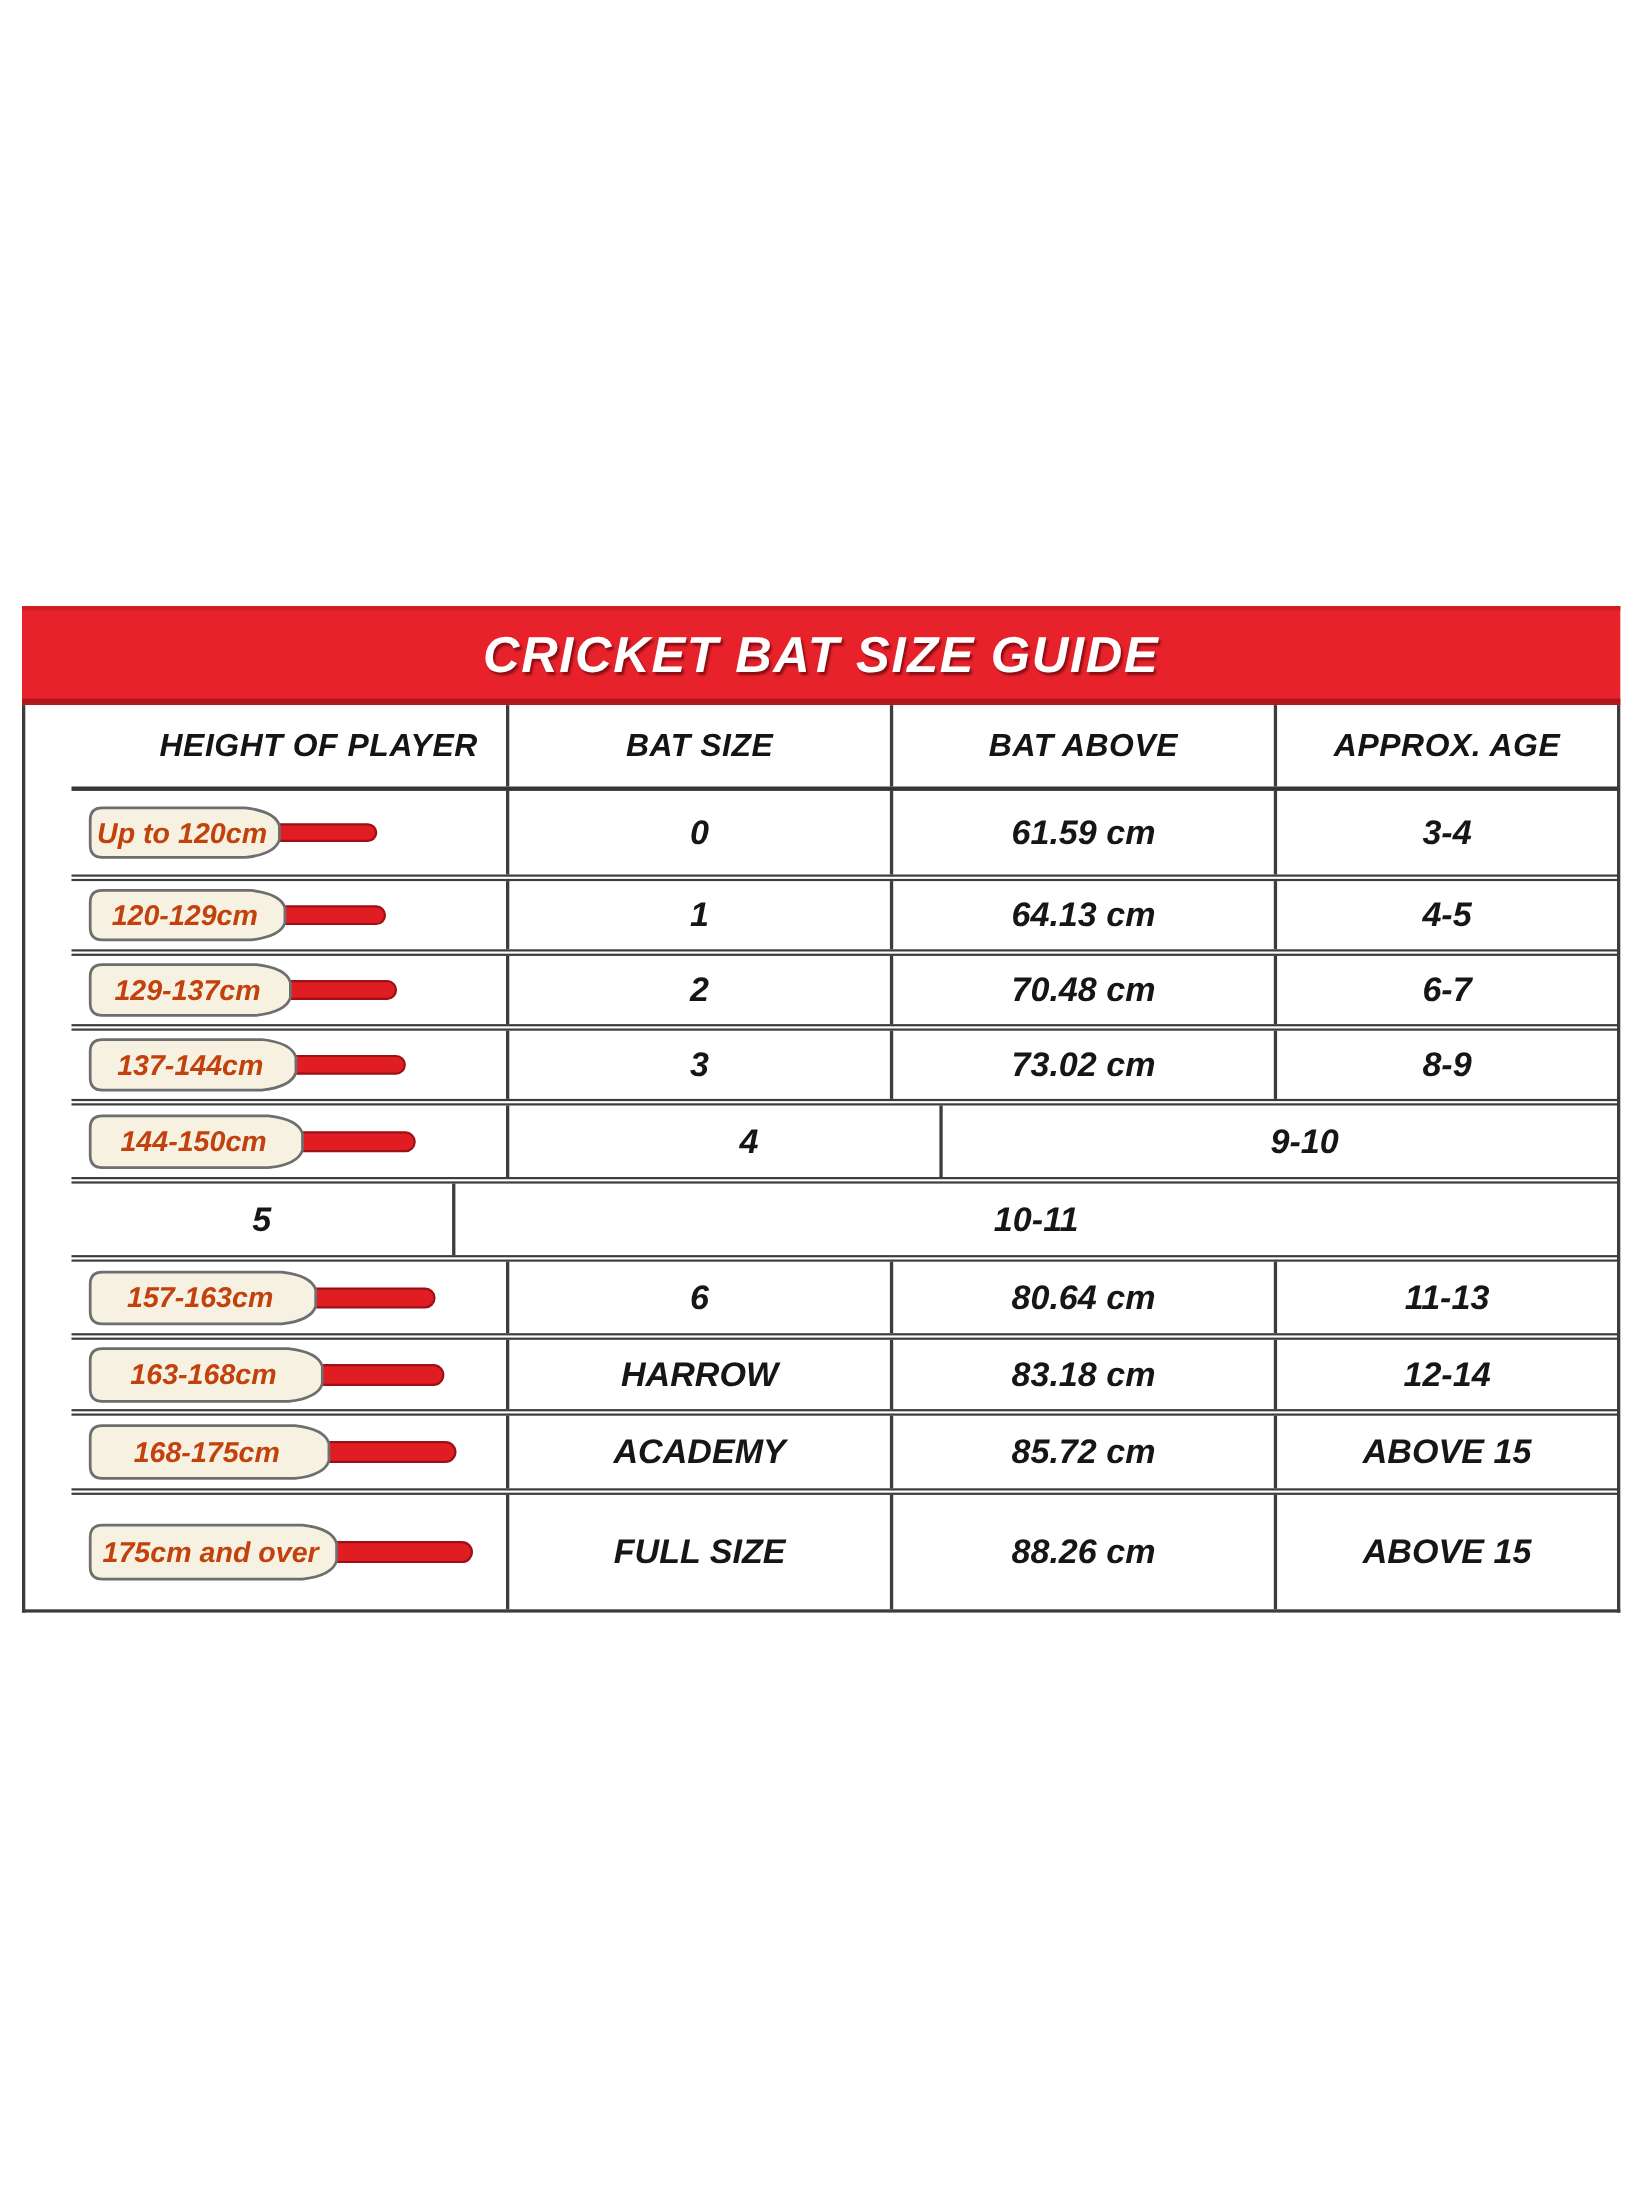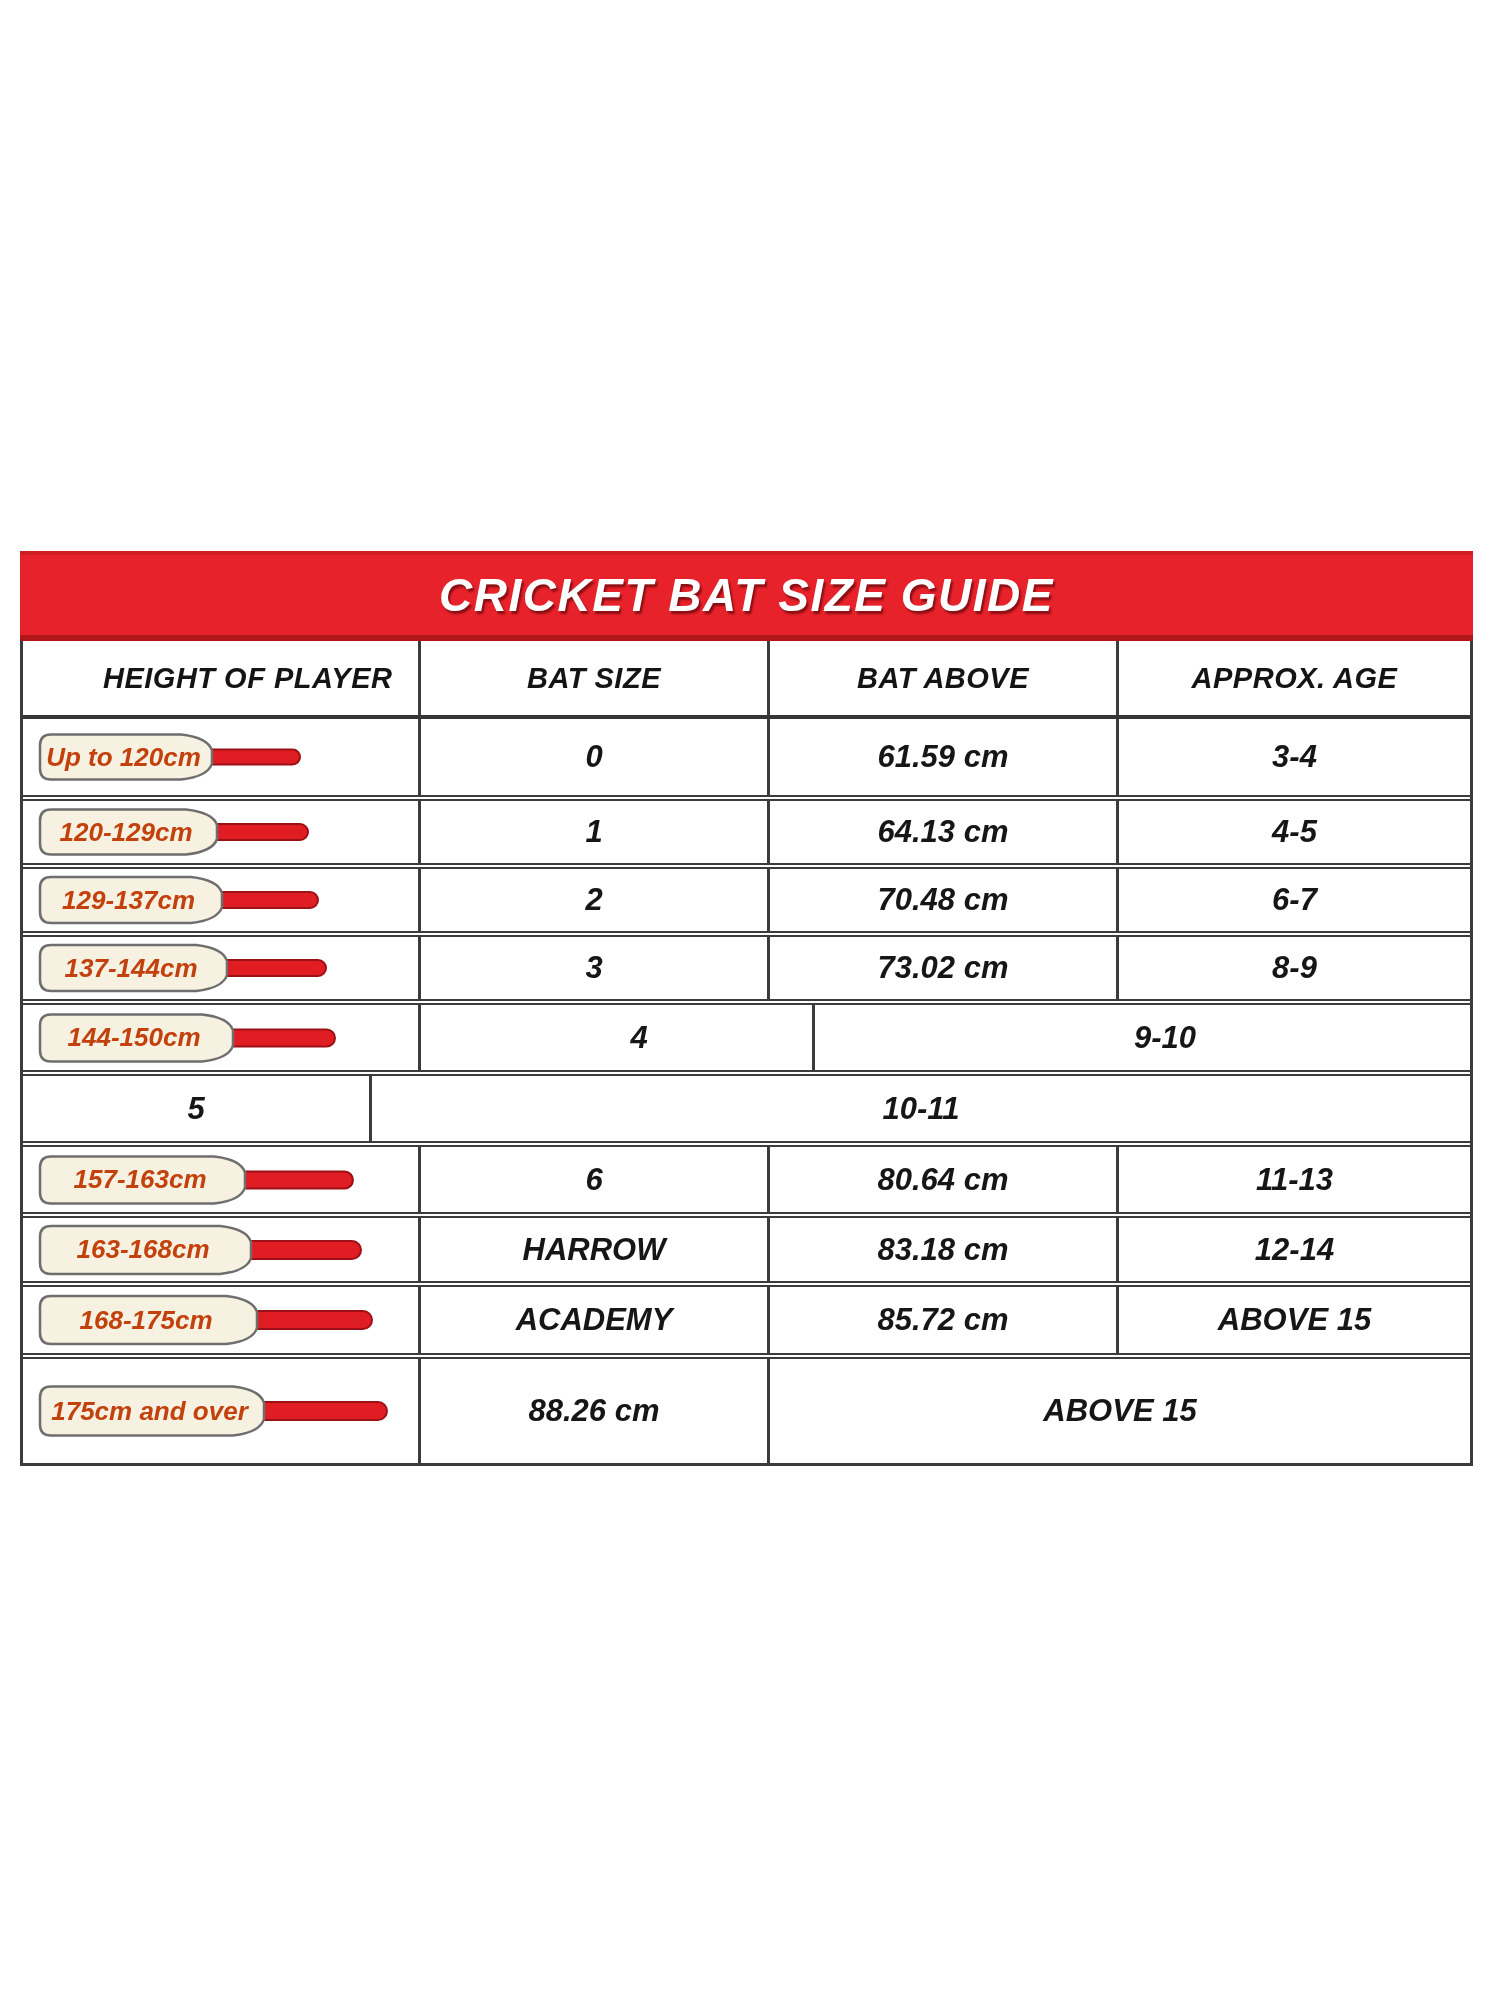--- a/index.html
+++ b/index.html
@@ -42,20 +42,21 @@
     text-shadow: 2px 3px 2px rgba(122, 12, 16, 0.85);
     white-space: nowrap;
   }
   
   .grid {
     box-sizing: border-box;
     border-left: 3px solid #3c3c3c;
     border-right: 3px solid #3c3c3c;
     border-bottom: 3px solid #3c3c3c;
     background: #ffffff;
+    padding-left: 42px;
   }
   .row {
     box-sizing: border-box;
     display: flex;
     align-items: stretch;
     border-bottom: 6px double #3c3c3c;
   }
   .row.head {
     height: 78px;
     border-bottom: 4px solid #353535;
@@ -321,20 +322,23 @@
       <div class="row">
         <div class="cell c1">
             <div class="bat">
               <svg width="353" height="56" viewBox="0 0 353 56">
                 <rect x="213" y="19" width="136" height="18" rx="9" fill="#e01d22" stroke="#9c1016" stroke-width="2"></rect>
                 <path d="M 13 3.5 L 195 3.5 Q 222 6.5 226 20 L 226 36 Q 222 49.5 195 52.5 L 13 52.5 Q 2 52.5 2 41.5 L 2 14.5 Q 2 3.5 13 3.5 Z" fill="#f6f1e0" stroke="#6e6e6e" stroke-width="2.5"></path>
               </svg>
               <span class="bat-label" style="width: 203px;">175cm and over</span>
             </div>
           </div>
+        <div class="cell c2">
+            <span class="val">FULL SIZE</span>
+          </div>
         <div class="cell c3">
             <span class="val">88.26 cm</span>
           </div>
         <div class="cell c4">
             <span class="val">ABOVE 15</span>
           </div>
       </div>
 
     </div>
   </div>

